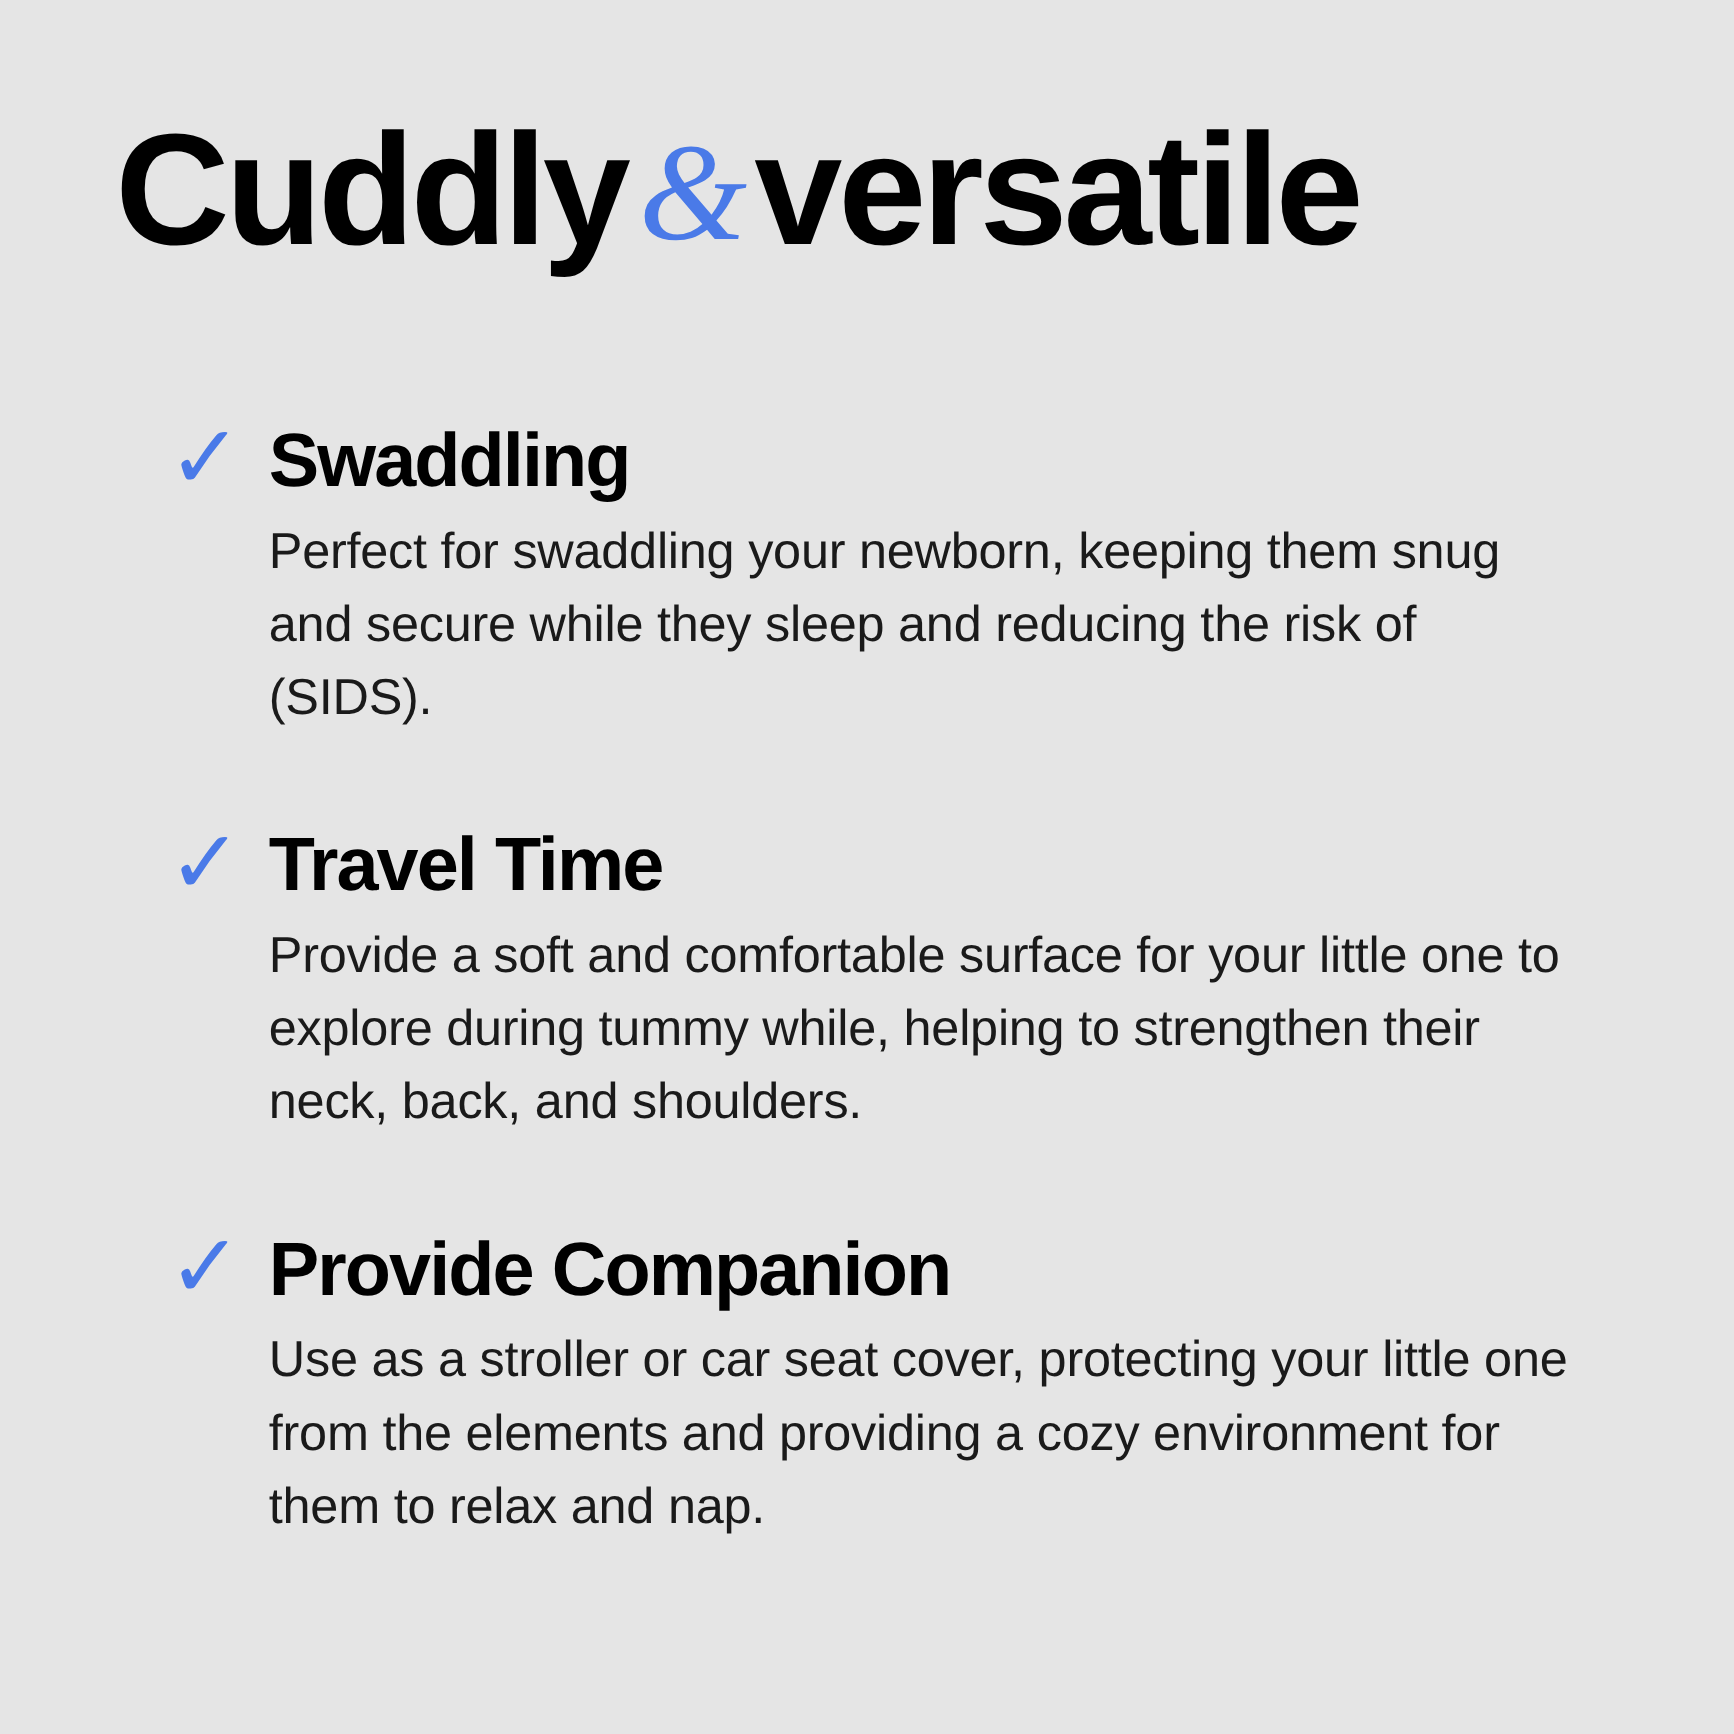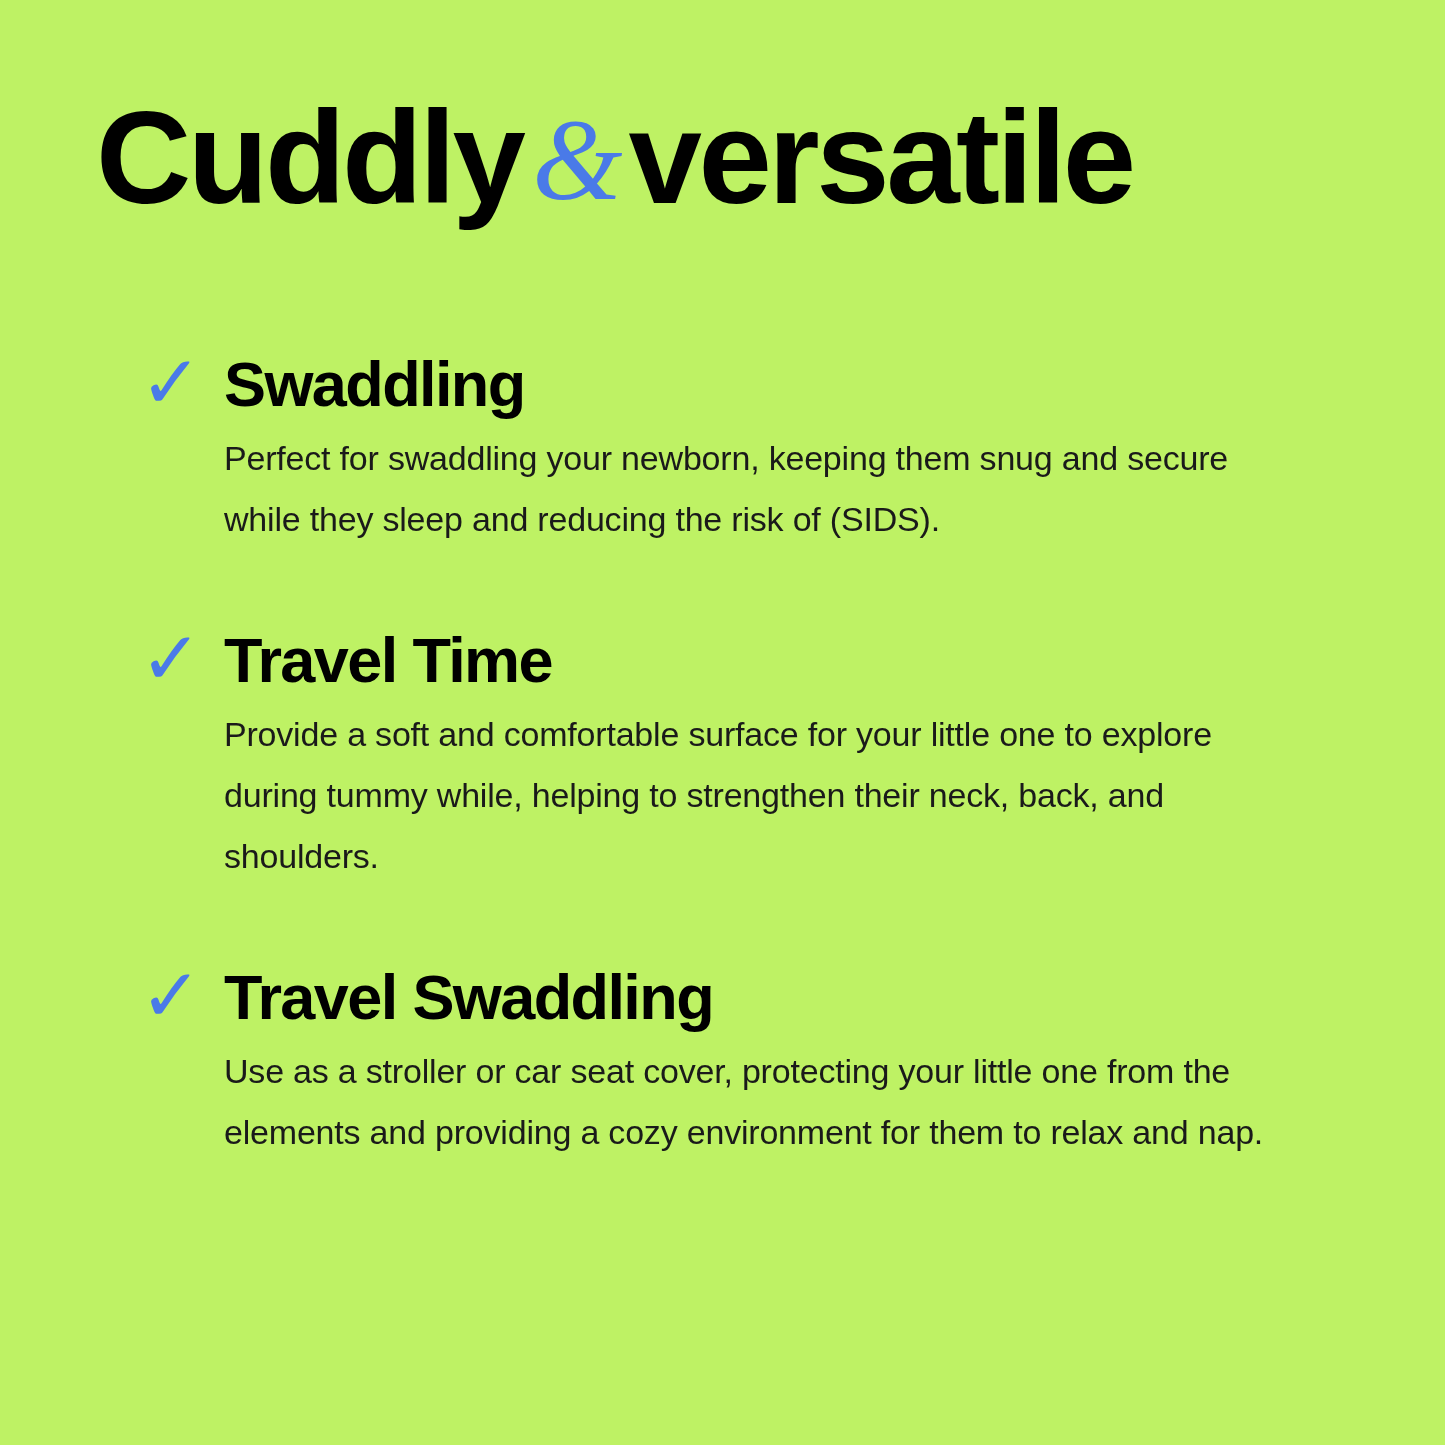--- a/index.html
+++ b/index.html
@@ -12,21 +12,21 @@
     height: 1445px;
     background: #ffffff;
     font-family: "Liberation Sans", "DejaVu Sans", sans-serif;
     overflow: hidden;
   }
 
   .page {
     position: relative;
     width: 1445px;
     height: 1445px;
-    background: #bef264;
+    background: #e5e5e5;
     box-sizing: border-box;
     text-decoration: underline;
   }
 
   
   .title-wrap {
     position: absolute;
     left: 96px;
     top: 92px;
     width: 1260px;
@@ -97,21 +97,21 @@
     font-size: 63px;
     line-height: 76px;
     font-weight: 800;
     letter-spacing: -1.6px;
     color: #000000;
     font-family: "Liberation Sans", "DejaVu Sans", sans-serif;
   }
 
   .feature-text {
     margin: 0;
-    font-size: 34px;
+    font-size: 42px;
     line-height: 61px;
     font-weight: 400;
     letter-spacing: -0.2px;
     color: #1a1a1a;
     font-family: "Liberation Sans", "DejaVu Sans", sans-serif;
   }
 </style>
 </head>
 <body>
 
@@ -135,20 +135,20 @@
       <div class="check-icon">✓</div>
       <div class="feature-body">
         <h2 class="feature-heading">Travel Time</h2>
         <p class="feature-text">Provide a soft and comfortable surface for your little one to explore during tummy while, helping to strengthen their neck, back, and shoulders.</p>
       </div>
     </div>
 
     <div class="feature">
       <div class="check-icon">✓</div>
       <div class="feature-body">
-        <h2 class="feature-heading">Travel Swaddling</h2>
+        <h2 class="feature-heading">Provide Companion</h2>
         <p class="feature-text">Use as a stroller or car seat cover, protecting your little one from the elements and providing a cozy environment for them to relax and nap.</p>
       </div>
     </div>
 
   </div>
 
 </div>
 
 </body></html>

